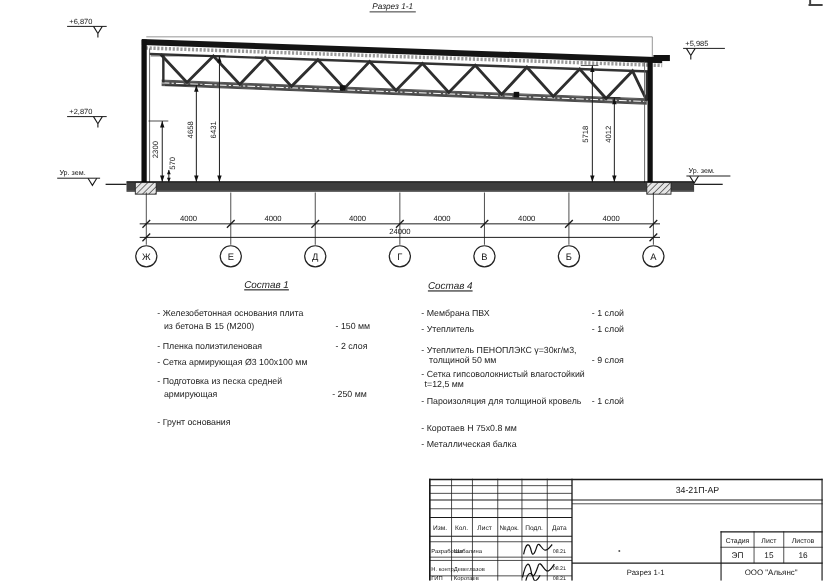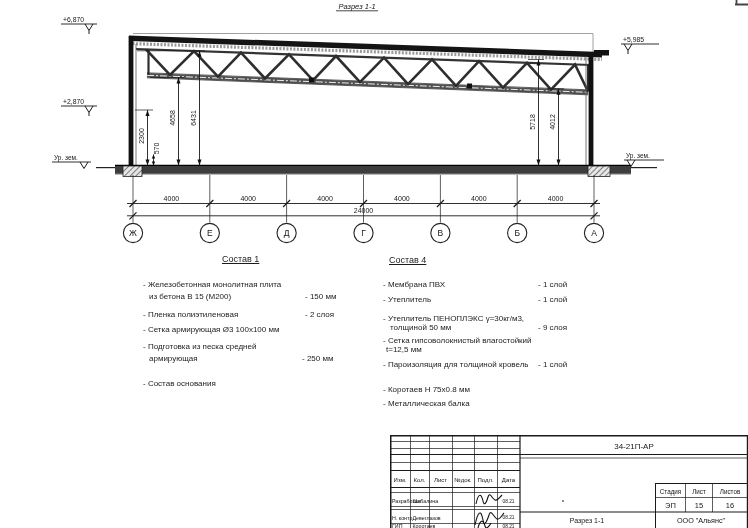--- a/index.html
+++ b/index.html
@@ -2,21 +2,21 @@
 <html><head>
 <meta charset="utf-8">
 <style>
   html,body{margin:0;padding:0;}
   body{width:748px;height:528px;background:#ffffff;position:relative;overflow:hidden;
        font-family:"Liberation Sans",sans-serif;color:#1c1c1c;}
   .abs{position:absolute;}
   svg text{font-family:"Liberation Sans",sans-serif;fill:#161616;}
   .comp{position:absolute;}
   .ci{position:absolute;font-size:8px;line-height:1.1;white-space:nowrap;color:#1c1c1c;}
-  .c-head{position:absolute;font-size:9px;text-decoration:underline;
+  .c-head{position:absolute;font-size:9px;font-style:italic;text-decoration:underline;
           color:#1c1c1c;white-space:nowrap;}
 </style>
 </head>
 <body>
 
 <svg class="abs" style="left:0;top:0" width="748" height="260" viewBox="0 0 748 260">
   <defs>
     <pattern id="hx" width="4" height="4" patternUnits="userSpaceOnUse" patternTransform="rotate(45)">
       <rect width="4" height="4" fill="#e6e6e6"></rect>
       <line x1="0" y1="0" x2="0" y2="4" stroke="#333" stroke-width="1.2"></line>
@@ -171,30 +171,30 @@
     <text x="286.6" y="236.2" font-size="8.5" text-anchor="middle">Д</text>
     <text x="363.5" y="236.2" font-size="8.5" text-anchor="middle">Г</text>
     <text x="440.4" y="236.2" font-size="8.5" text-anchor="middle">В</text>
     <text x="517.2" y="236.2" font-size="8.5" text-anchor="middle">Б</text>
     <text x="594" y="236.2" font-size="8.5" text-anchor="middle">А</text>
   </g>
 </svg>
 
 <div class="comp" style="left:138px;top:252px;width:240px;height:160px">
   <div class="c-head" style="left:84px;top:2px">Состав 1</div>
-  <div class="ci" style="left:5px;top:29px">- Железобетонная монолитная плита</div>
+  <div class="ci" style="left:5px;top:29px">- Железобетонная основания плита</div>
   <div class="ci" style="left:11px;top:41px">из бетона В 15 (М200)</div>
   <div class="ci" style="left:167px;top:41px">- 150 мм</div>
   <div class="ci" style="left:5px;top:59px">- Пленка полиэтиленовая</div>
   <div class="ci" style="left:167px;top:59px">- 2 слоя</div>
   <div class="ci" style="left:5px;top:74px">- Сетка армирующая Ø3 100х100 мм</div>
   <div class="ci" style="left:5px;top:91px">- Подготовка из песка средней</div>
   <div class="ci" style="left:11px;top:103px">армирующая</div>
   <div class="ci" style="left:164px;top:103px">- 250 мм</div>
-  <div class="ci" style="left:5px;top:128px">- Состав основания</div>
+  <div class="ci" style="left:5px;top:128px">- Грунт основания</div>
 </div>
 
 <div class="comp" style="left:383px;top:252px;width:250px;height:170px">
   <div class="c-head" style="left:6px;top:3px">Состав 4</div>
   <div class="ci" style="left:0;top:29px">- Мембрана ПВХ</div>
   <div class="ci" style="left:155px;top:29px">- 1 слой</div>
   <div class="ci" style="left:0;top:44px">- Утеплитель</div>
   <div class="ci" style="left:155px;top:44px">- 1 слой</div>
   <div class="ci" style="left:0;top:63px">- Утеплитель ПЕНОПЛЭКС γ=30кг/м3,</div>
   <div class="ci" style="left:7px;top:72px">толщиной 50 мм</div>

